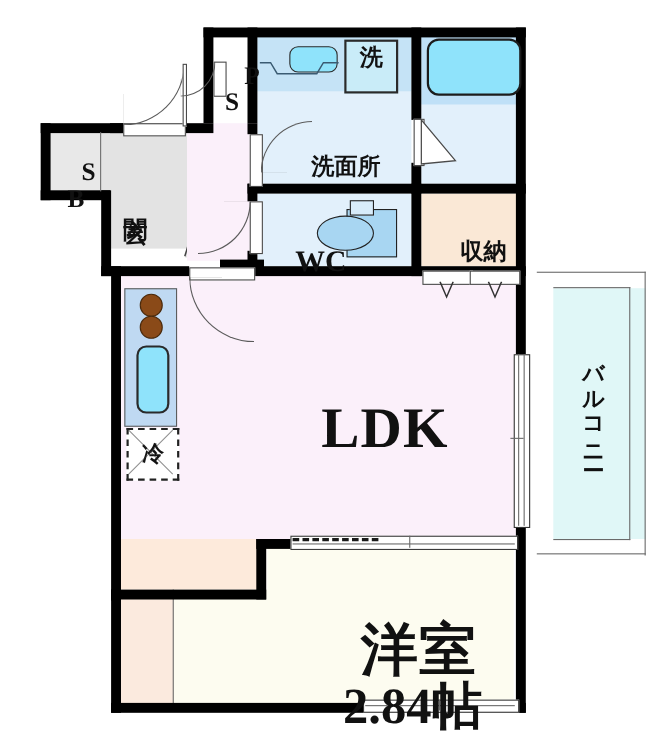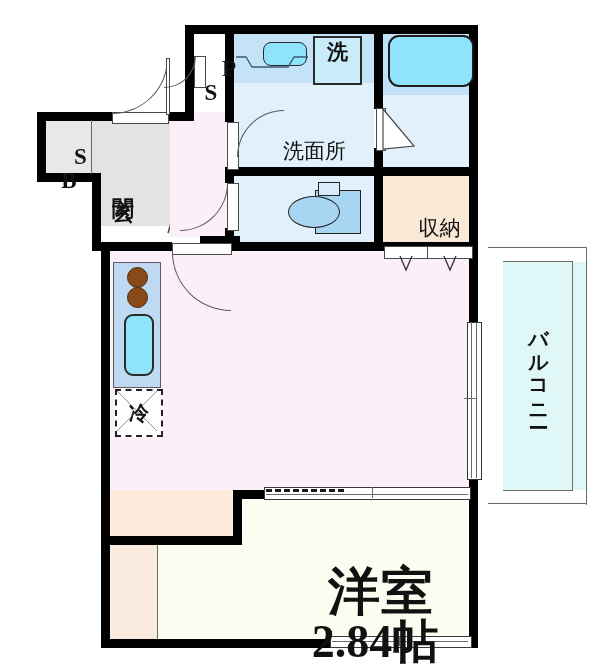--- a/index.html
+++ b/index.html
@@ -53,21 +53,21 @@
     font-family: "Liberation Serif", serif;
     color: #111111;
     text-align: center;
     line-height: 1.12;
     writing-mode: vertical-rl;
     text-orientation: upright;
   }
   .big   { font-size: 52px; font-weight: 700; letter-spacing: 1px; }
   .big2  { font-size: 46px; font-weight: 700; letter-spacing: 0px; }
   .med   { font-size: 22px; font-weight: 700; }
-  .med2  { font-size: 21px; font-weight: 400; }
+  .med2  { font-size: 21px; font-weight: 700; }
   .ps    { font-size: 23px; font-weight: 700; }
   .sb    { font-size: 23px; font-weight: 700; }
   .wc    { font-size: 27px; font-weight: 700; }
   .balc  { font-size: 20px; font-weight: 700; letter-spacing: 2px; }
 
   
   .tub {
     position: absolute;
     background: #8fe3fb;
     border: 2px solid #1c1c1c;
@@ -344,29 +344,35 @@
 
   <div class="lbl med" style="left:112px;top:135px;width:28px;">
     <span style="display:block;writing-mode:vertical-rl;text-orientation:upright;">玄関</span>
   </div>
 
   <div class="lbl med2" style="left:250px;top:118px;width:108px;">
     <span>洗面所</span>
   </div>
 
 
+  <div class="lbl wc" style="left:242px;top:195px;width:54px;">
+    <span>WC</span>
+  </div>
 
   <div class="lbl med2" style="left:396px;top:195px;width:66px;">
     <span>収納</span>
   </div>
 
   <div class="lbl-v balc" style="left:524px;top:272px;width:26px;height:190px;">
     <span>バルコニー</span>
   </div>
 
+  <div class="lbl big" style="left:222px;top:308px;width:200px;">
+    <span>LDK</span>
+  </div>
 
   <div class="lbl big" style="left:272px;top:510px;width:152px;">
     <span>洋室</span>
   </div>
   <div class="lbl big2" style="left:252px;top:570px;width:200px;">
     <span>2.84帖</span>
   </div>
 
 </div>
 

